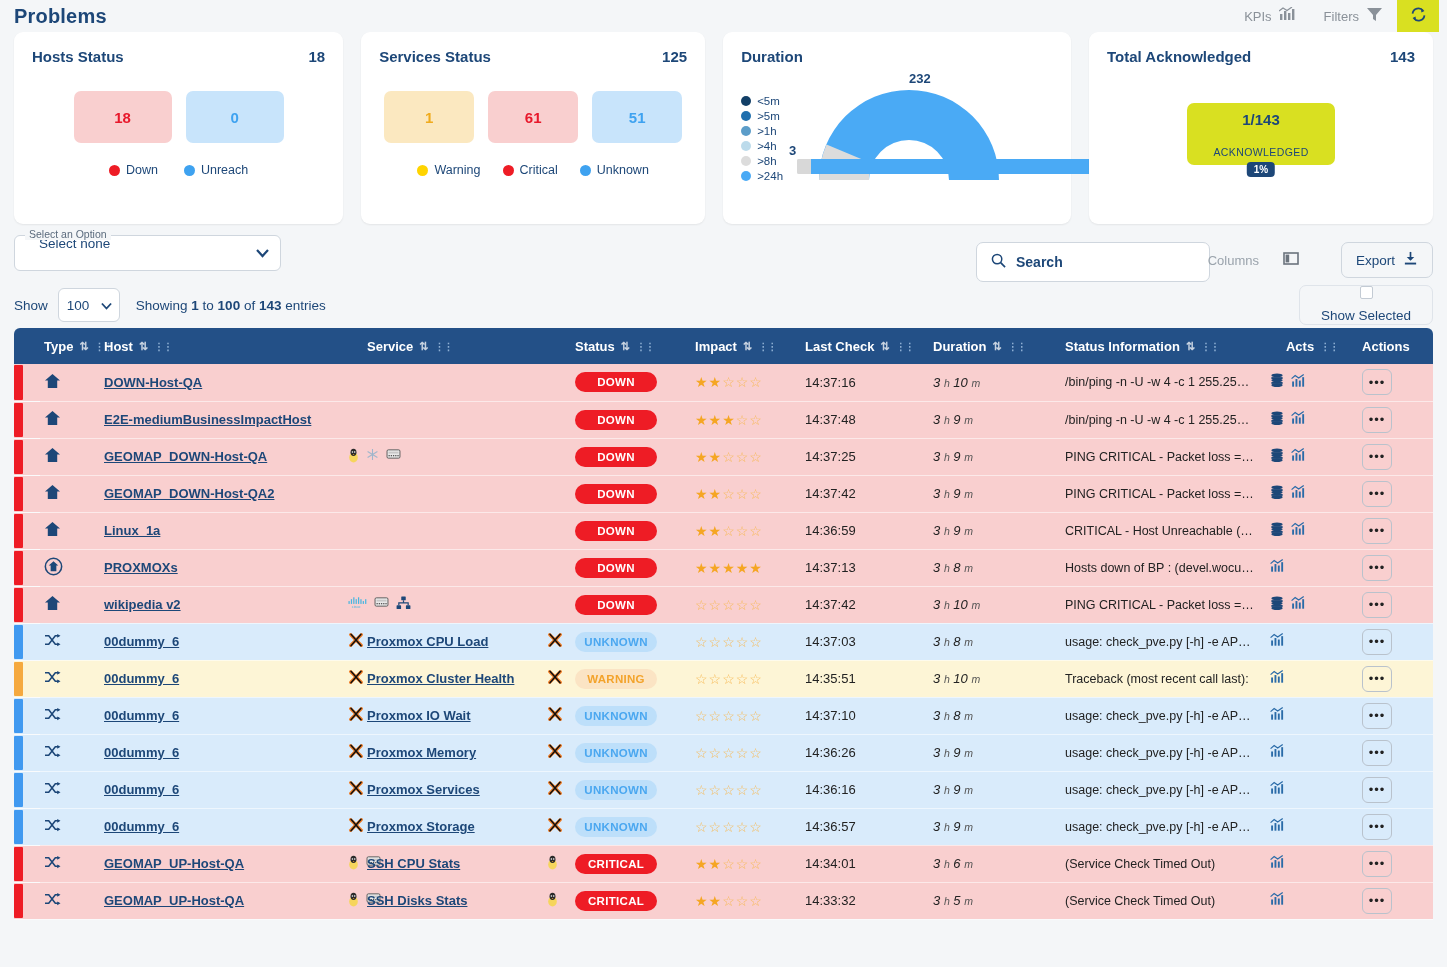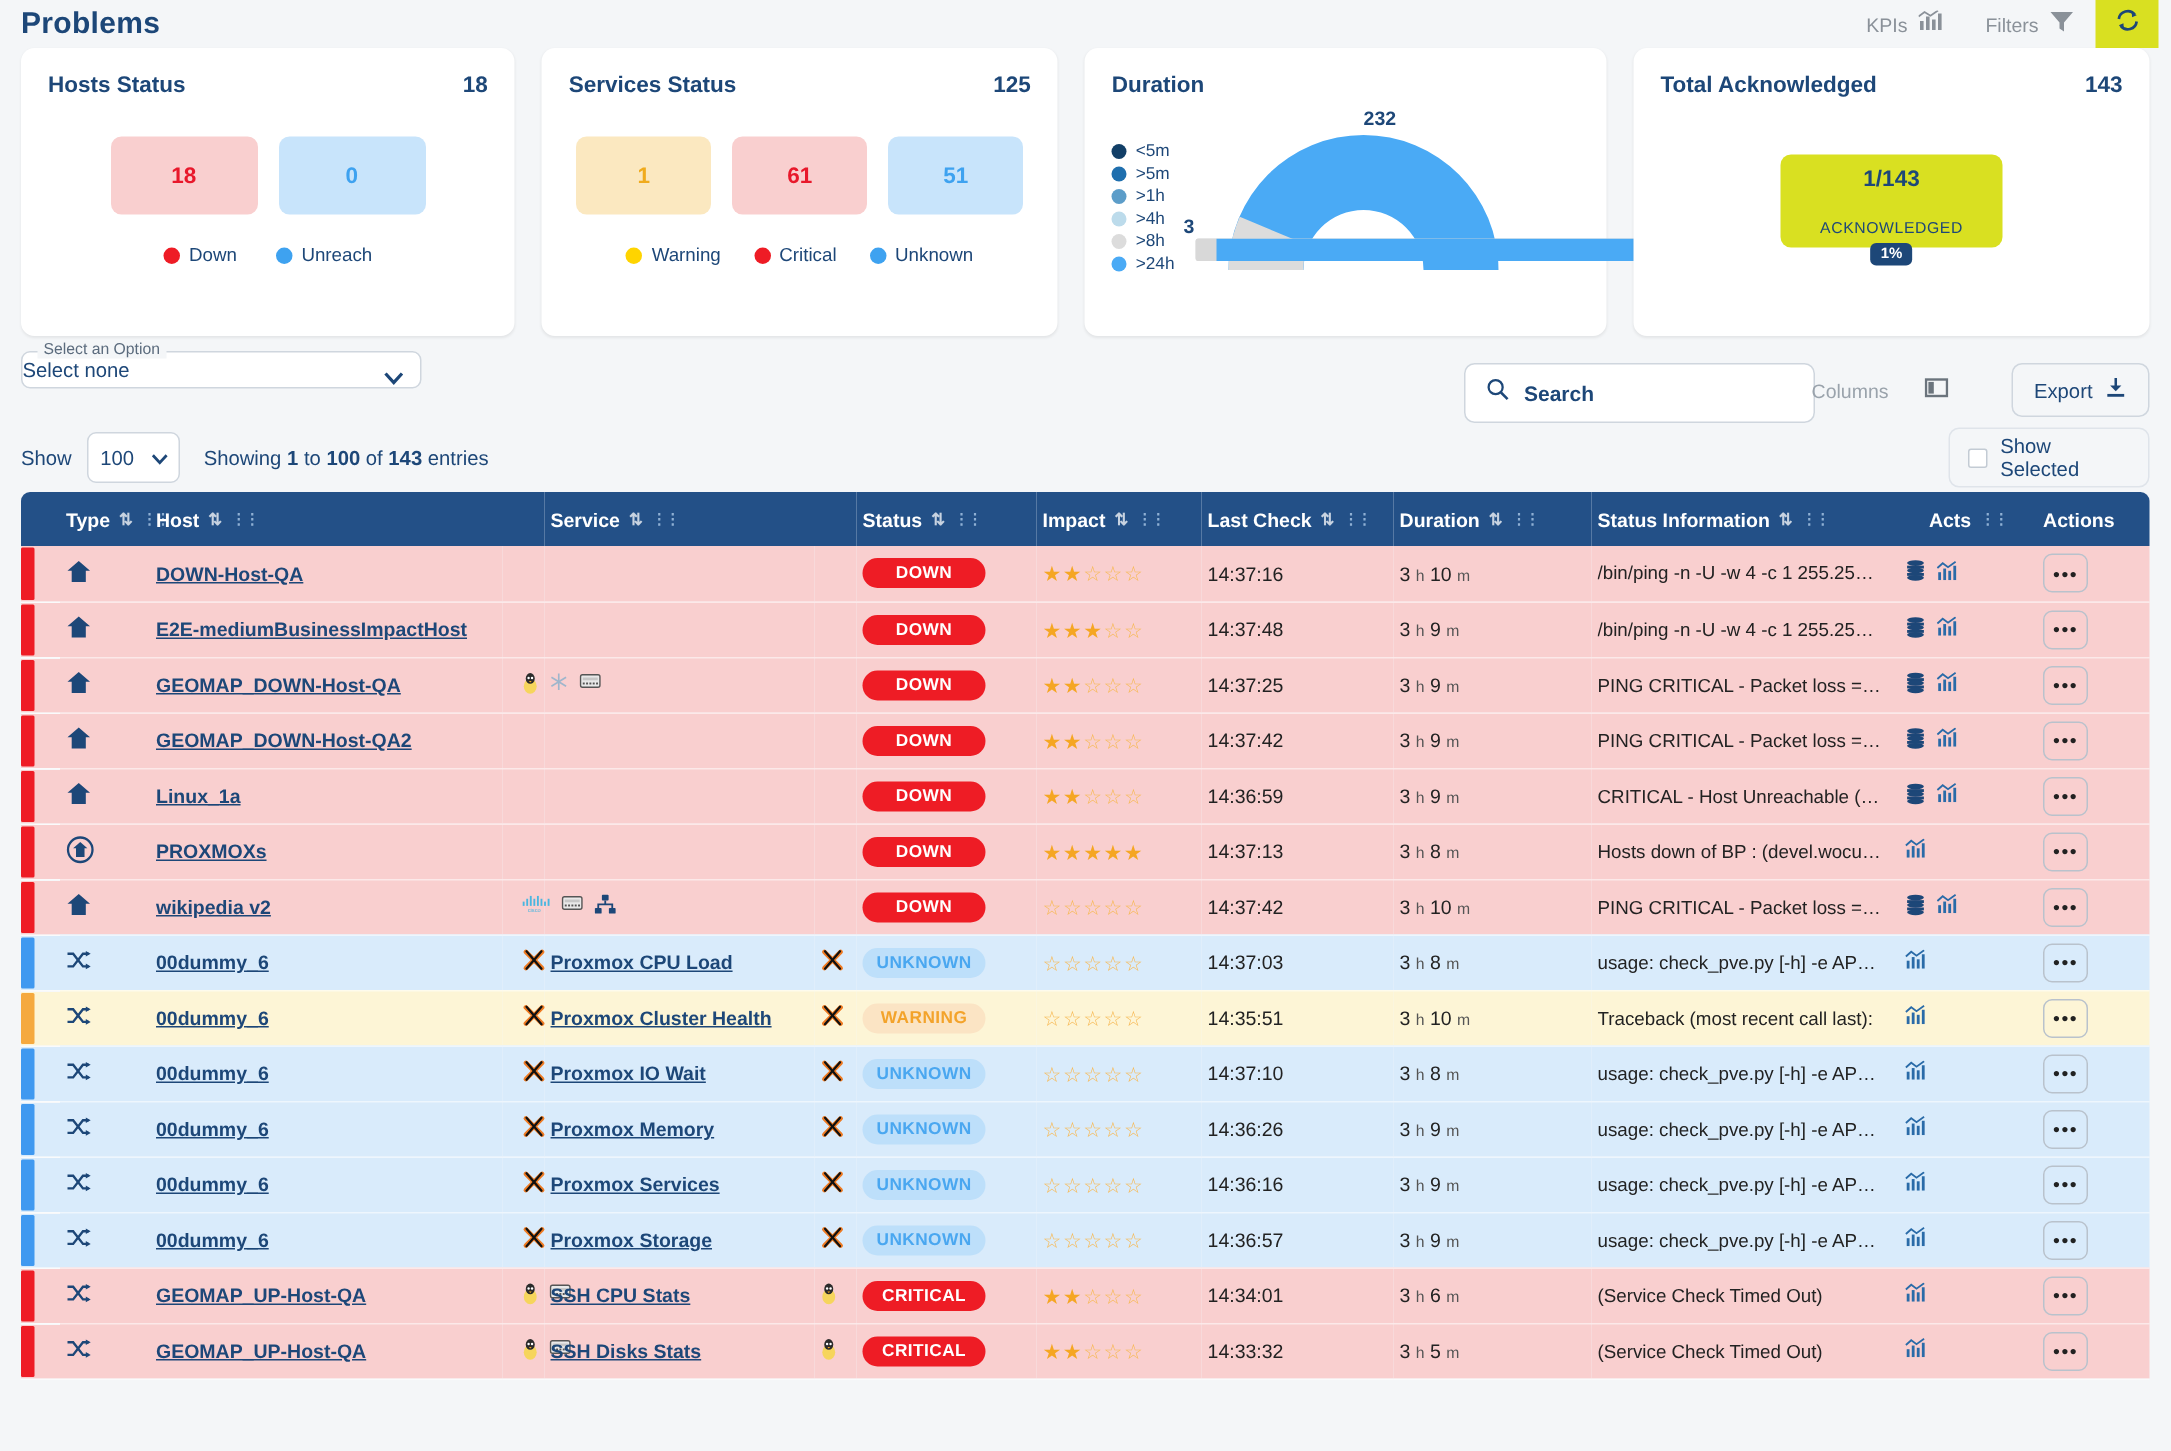--- a/index.html
+++ b/index.html
@@ -91,22 +91,22 @@
   .ack-sub { font-size: 10.5px; color: #1d4778; letter-spacing: .4px; margin-top: 18px; }
   .ack-pct {
     position: absolute; bottom: -12px; left: 50%; transform: translateX(-50%);
     background: #1d4778; color: #fff; font-size: 10px; font-weight: bold;
     padding: 2px 7px; border-radius: 4px;
   }
 
   
   .toolbar { position: relative; height: 58px; padding: 10px 14px 0; }
   .sel {
-    position: relative; display: inline-flex; align-items: center;
-    height: 25px; border-radius: 6px; padding: 0 34px 0 0; cursor: pointer;
+    position: relative; display: inline-flex; align-items: flex-start;
+    height: 36px; border-radius: 6px; padding: 0 34px 0 24px; cursor: pointer;
     font-size: 13.5px; color: #1d4778;
   }
   .sel-outline { border: 1px solid #cfd6de; background: #fff; width: 267px; }
   .sel-filled { background: #d6d3cd; width: 265px; margin-left: 22px; color: #3a4a5e; }
   .sel-label {
     position: absolute; top: -8px; left: 10px; font-size: 10.5px;
     background: #f4f6f8; padding: 0 4px; color: #5b6b7d;
   }
   .sel-filled .sel-label { background: #fff; border-radius: 3px; }
   .chev { position: absolute; right: 10px; top: 11px; }
@@ -133,21 +133,21 @@
   .show-sel {
     width: 62px; height: 34px; border: 1px solid #cfd6de; background: #fff; border-radius: 6px;
     display: flex; align-items: center; padding: 0 8px; font-size: 13.5px; position: relative; cursor: pointer;
   }
   .showing-txt { font-size: 13.5px; color: #1d4778; margin-left: 6px; }
   .showing-txt b { font-weight: bold; }
   .show-selected {
     position: absolute; right: 14px; top: 3px; height: 40px; width: 134px;
     border: 1px solid #dfe4ea; border-radius: 7px; background: #f4f6f8;
     display: flex; align-items: center; gap: 9px; padding: 0 12px;
-    font-size: 13.5px; color: #1d4778; cursor: pointer;
+    font-size: 13.5px; color: #1d4778; cursor: pointer; flex-direction: column;
   }
   .cb { width: 13px; height: 13px; border: 1.5px solid #c3cbd4; border-radius: 2px; background:#fff; }
 
   
   .table-wrap { padding: 0 14px; }
   table { width: 1419px; border-collapse: collapse; table-layout: fixed; }
   thead th {
     background: #235087; color: #fff; font-size: 13px; font-weight: bold;
     height: 36px; text-align: left; padding: 0 4px; white-space: nowrap;
   }
@@ -177,21 +177,21 @@
     height: 20px; min-width: 82px; border-radius: 10px;
     font-size: 11.5px; font-weight: bold; letter-spacing: .3px; cursor: pointer;
   }
   .b-down, .b-critical { background: #ee1c25; color: #fff; }
   .b-unknown { background: #bddffa; color: #4aa7f0; }
   .b-warning { background: #fbe4c4; color: #f3a32b; }
 
   .stars { letter-spacing: 1px; font-size: 14px; color: #f5a623; white-space: nowrap; }
   .star-off { color: #f7b955; }
   .time { color: #222; font-size: 13px; }
-  .dur { color: #222; font-size: 13px; }
+  .dur { color: #222; font-size: 13px; font-style: italic; }
   .dur .u { font-size: 10.5px; color: #555; }
   .statusinfo { color: #222; font-size: 12.5px; white-space: nowrap; overflow: hidden; text-overflow: ellipsis; display: block; }
   .acts { display: flex; gap: 7px; align-items: center; }
   .acts span { cursor: pointer; }
   .dots-btn {
     width: 30px; height: 26px; border: 1px solid #b9c2cc; border-radius: 6px;
     background: transparent; display: flex; align-items: center; justify-content: center;
     font-size: 13px; letter-spacing: 1px; color: #222; cursor: pointer;
   }
   .ic { display: inline-block; vertical-align: middle; }

